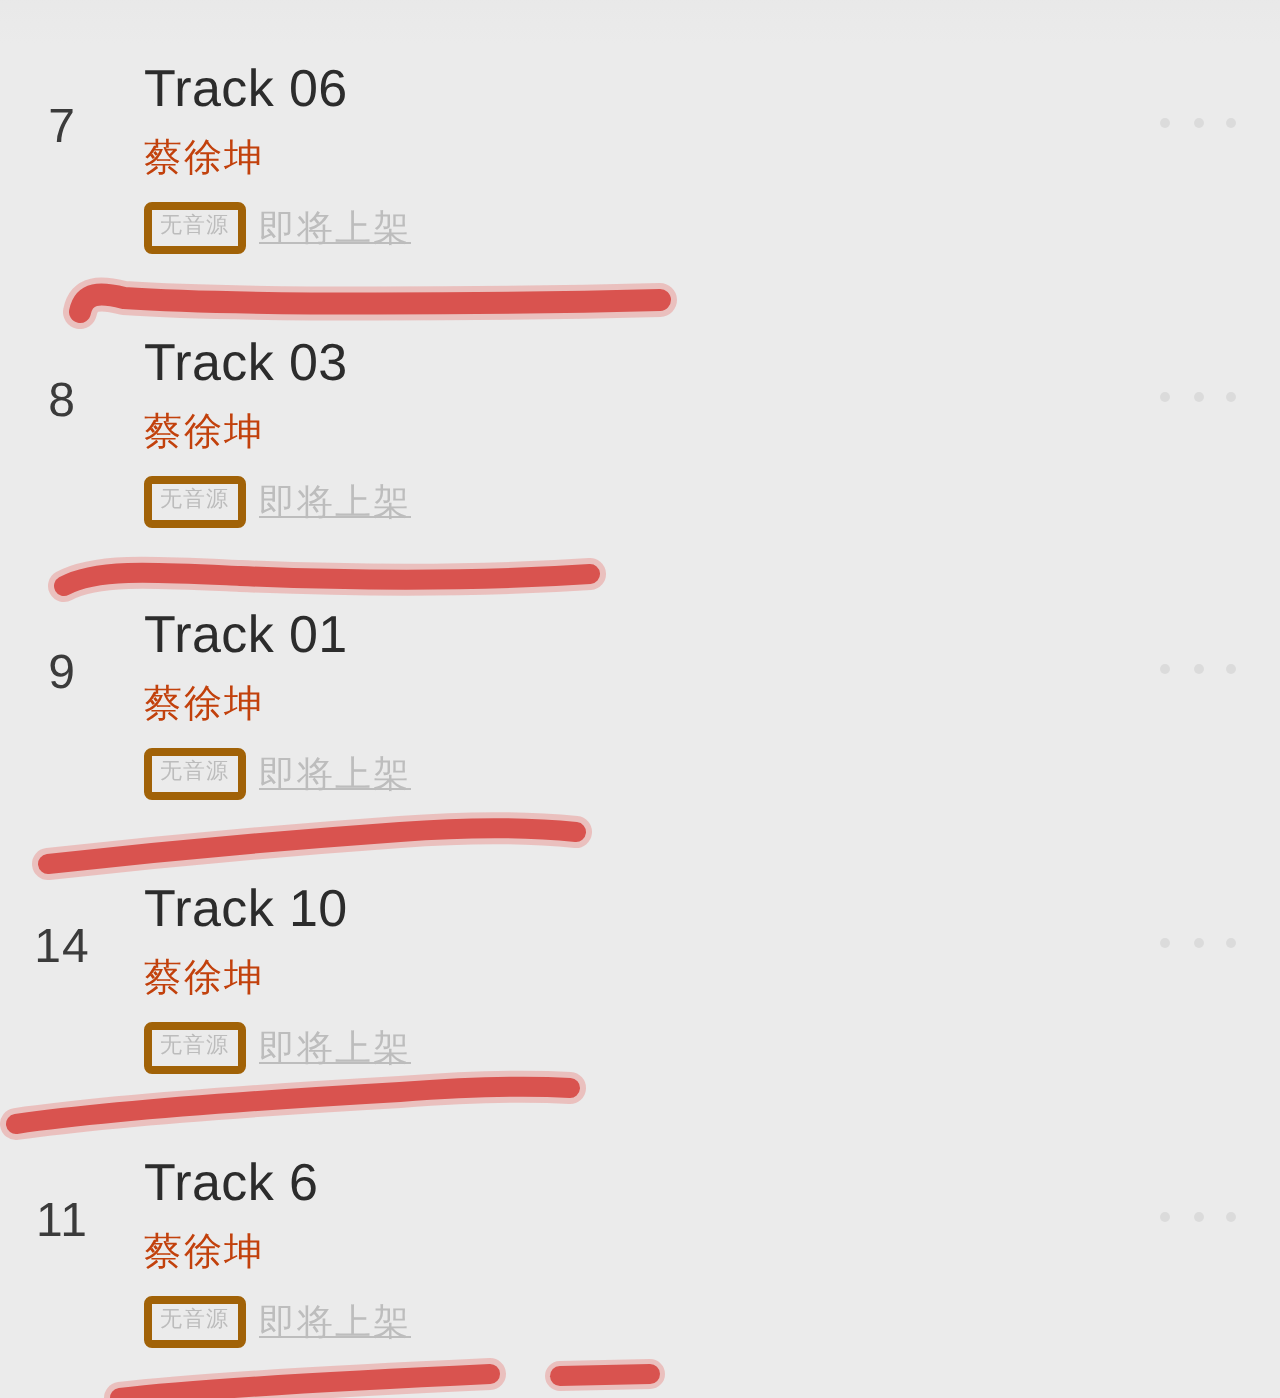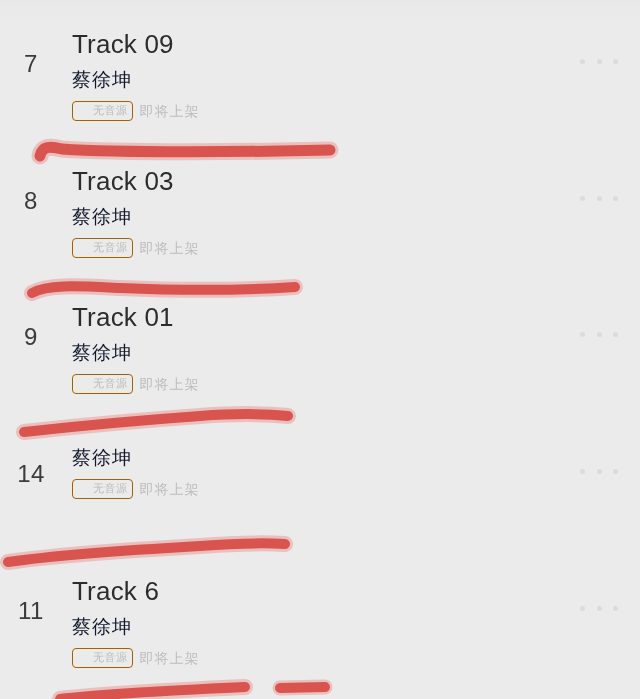--- a/index.html
+++ b/index.html
@@ -74,49 +74,50 @@
     color: #2c2c2c;
     font-weight: 400;
     letter-spacing: .2px;
     margin: 0;
   }
 
   .track-artist {
     margin: 9px 0 0 0;
     font-size: 19px;
     line-height: 22px;
-    color: #0f172a;
+    color: #c2410c;
     font-weight: 400;
     letter-spacing: 1px;
   }
 
   .track-meta {
     margin: 10px 0 0 0;
     display: flex;
     align-items: center;
     gap: 7px;
   }
 
   .meta-badge {
     display: inline-block;
-    border: 1px solid #a16207;
+    border: 4px solid #a16207;
     border-radius: 4px;
     color: #bcbcbc;
     font-size: 11px;
     line-height: 11px;
-    padding: 3px 4px 4px 20px;
+    padding: 3px 4px 4px 4px;
     letter-spacing: .5px;
     transform: scale(1);
   }
 
   .meta-text {
-    font-size: 14px;
+    font-size: 18px;
     line-height: 20px;
     color: #bdbdbd;
     letter-spacing: 1px;
+    text-decoration: underline;
   }
 
   .track-more {
     position: absolute;
     right: 22px;
     top: 28px;
     width: 38px;
     height: 10px;
     display: flex;
     align-items: center;
@@ -164,21 +165,21 @@
 
 <div id="screen">
 
   <div class="top-artifact"></div>
 
   <div class="track-list">
 
     <div class="track-row" style="top:28px;">
       <div class="track-index">7</div>
       <div class="track-body">
-        <p class="track-title">Track 09</p>
+        <p class="track-title">Track 06</p>
         <p class="track-artist">蔡徐坤</p>
         <div class="track-meta">
           <span class="meta-badge">无音源</span>
           <span class="meta-text">即将上架</span>
         </div>
       </div>
       <div class="track-more">
         <i></i>
         <i></i>
         <i></i>
@@ -215,20 +216,21 @@
       <div class="track-more">
         <i></i>
         <i></i>
         <i></i>
       </div>
     </div>
 
     <div class="track-row" style="top:438px;">
       <div class="track-index">14</div>
       <div class="track-body">
+        <p class="track-title">Track 10</p>
         <p class="track-artist">蔡徐坤</p>
         <div class="track-meta">
           <span class="meta-badge">无音源</span>
           <span class="meta-text">即将上架</span>
         </div>
       </div>
       <div class="track-more">
         <i></i>
         <i></i>
         <i></i>

